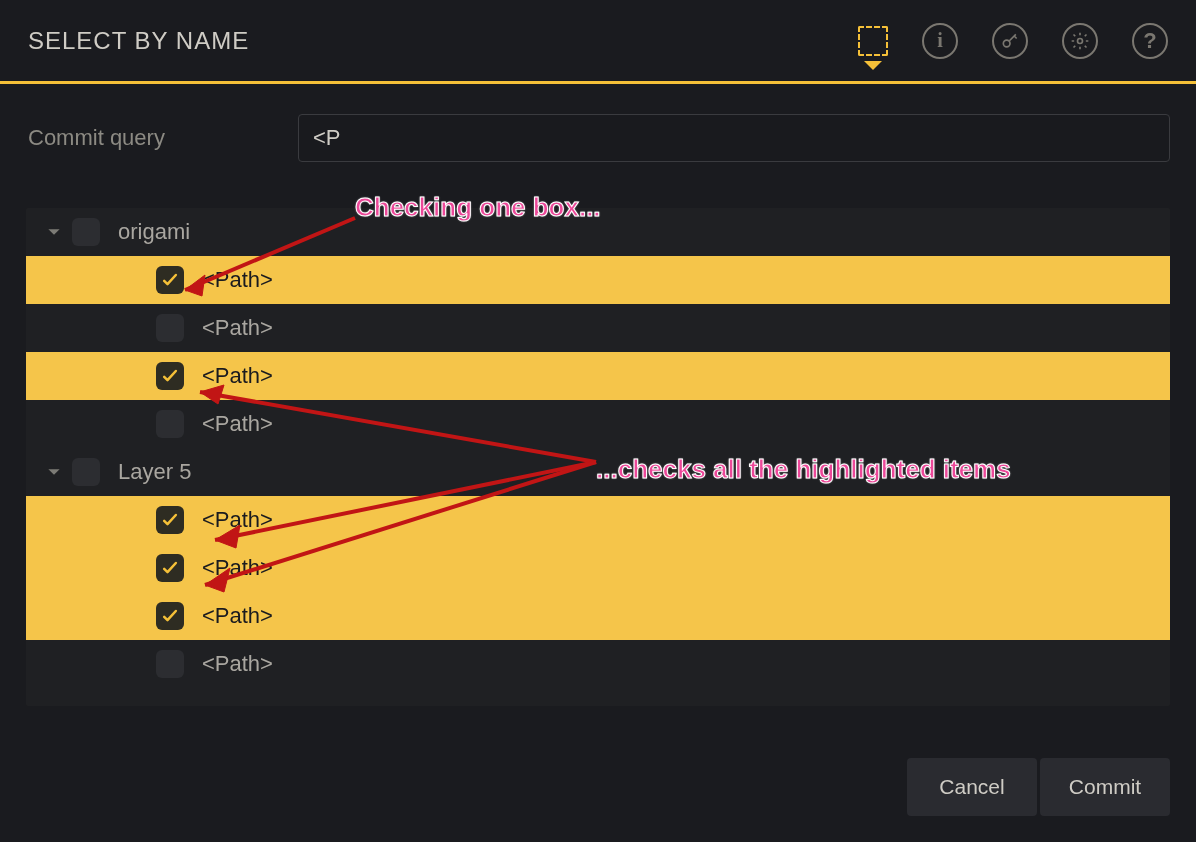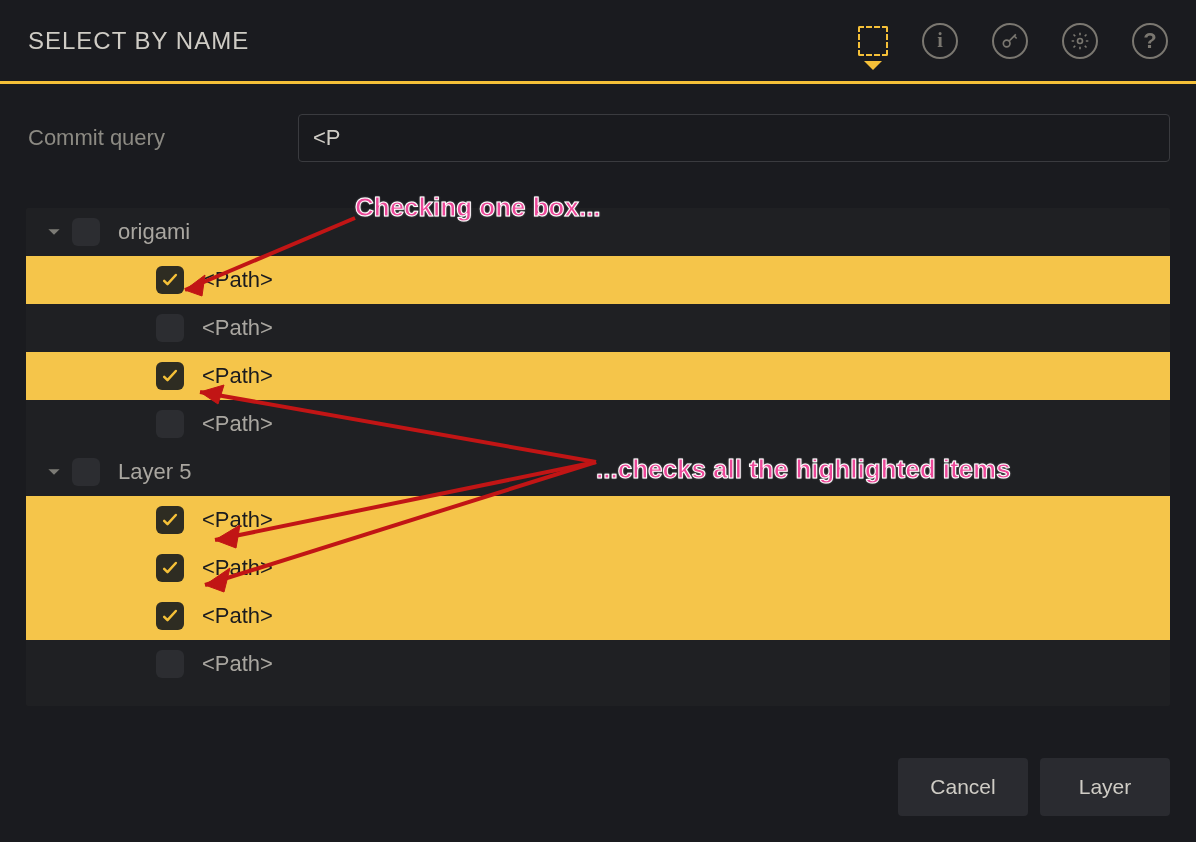--- a/index.html
+++ b/index.html
@@ -28,21 +28,21 @@
   .row.hl{background:#f5c54a;color:#1a1b1f;}
   .row.hl .chk{background:#2e2c22;}
   .row .caret{width:20px;display:inline-flex;align-items:center;justify-content:center;margin-right:8px;color:#7c7b76;}
   .caret svg{width:14px;height:14px;fill:#7c7b76;}
   .chk{width:28px;height:28px;border-radius:6px;background:#2c2d31;margin-right:18px;display:inline-flex;align-items:center;justify-content:center;cursor:pointer;flex-shrink:0;}
   .row.item .chk{margin-left:28px;}
   .chk svg{width:20px;height:20px;stroke:#f5c038;fill:none;stroke-width:3;stroke-linecap:round;stroke-linejoin:round;display:none;}
   .chk.checked svg{display:block;}
   .label{white-space:nowrap;}
   
-  .footer{position:absolute;bottom:26px;right:26px;display:flex;gap:12px;text-align:right;}
+  .footer{position:absolute;bottom:26px;right:26px;display:flex;gap:3px;text-align:right;}
   .btn{min-width:130px;height:58px;background:#2a2b30;border-radius:4px;display:flex;align-items:center;justify-content:center;font-size:21px;color:#cfccc5;cursor:pointer;padding:0 28px;}
   
   .anno{position:absolute;pointer-events:none;z-index:50;}
   .anno-text{color:#ec4899;font-weight:700;font-size:26px;-webkit-text-stroke:1px #fff;text-shadow:0 0 2px #fff;white-space:nowrap;font-family:"Segoe UI",Arial,sans-serif;}
   svg.arrow{position:absolute;overflow:visible;}
   svg.arrow line,svg.arrow path{stroke:#c11515;stroke-width:4;fill:none;}
   svg.arrow polygon{fill:#c11515;stroke:#c11515;}
 </style>
 </head>
 <body>
@@ -150,21 +150,21 @@
         <span class="chk"></span>
         <span class="label">&lt;Path&gt;</span>
       </div>
 
     </div>
 
   </div>
 
   <div class="footer">
     <div class="btn">Cancel</div>
-    <div class="btn">Layer</div>
+    <div class="btn">Commit</div>
   </div>
 
   <div class="anno" style="left:355px;top:192px;">
     <span class="anno-text">Checking one box...</span>
   </div>
   <div class="anno" style="left:596px;top:448px;margin-top:6px;">
     <span class="anno-text">...checks all the highlighted items</span>
   </div>
 
   <svg class="arrow" style="left:0;top:0;width:1196px;height:842px;">

